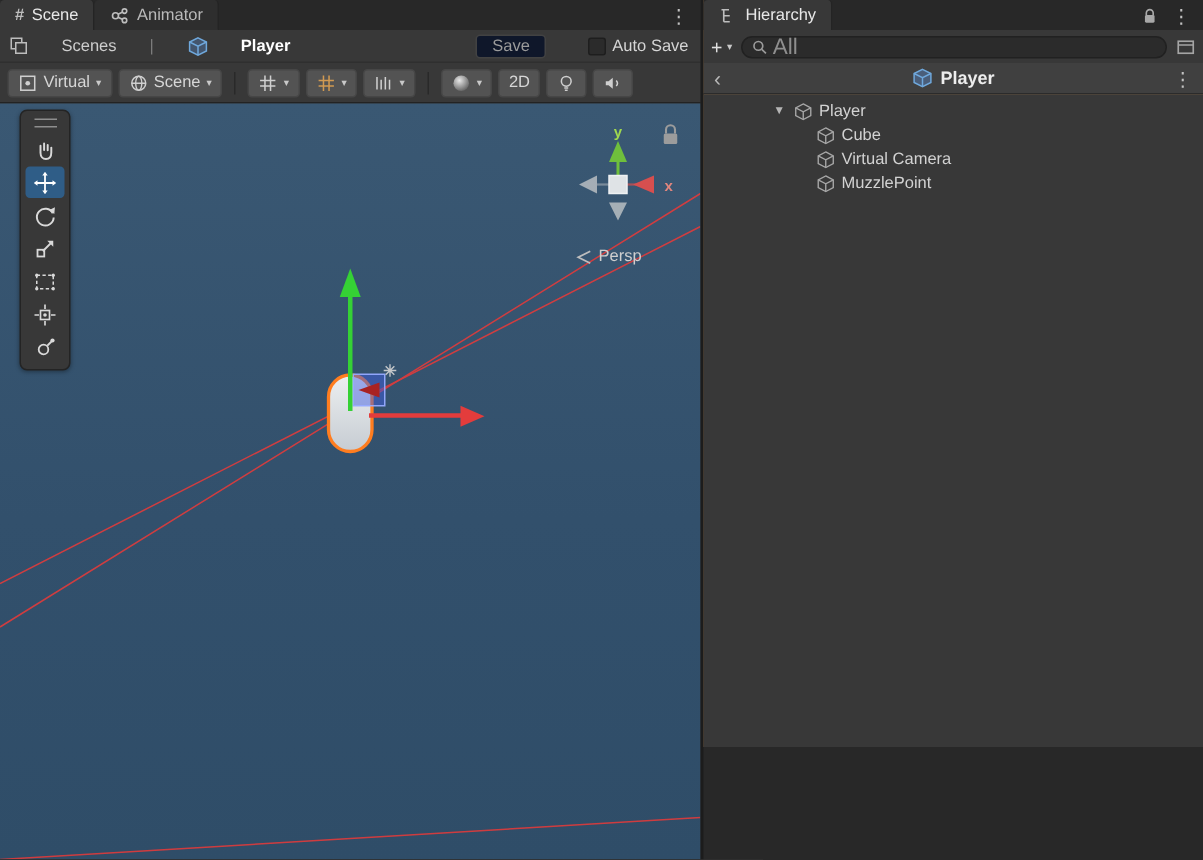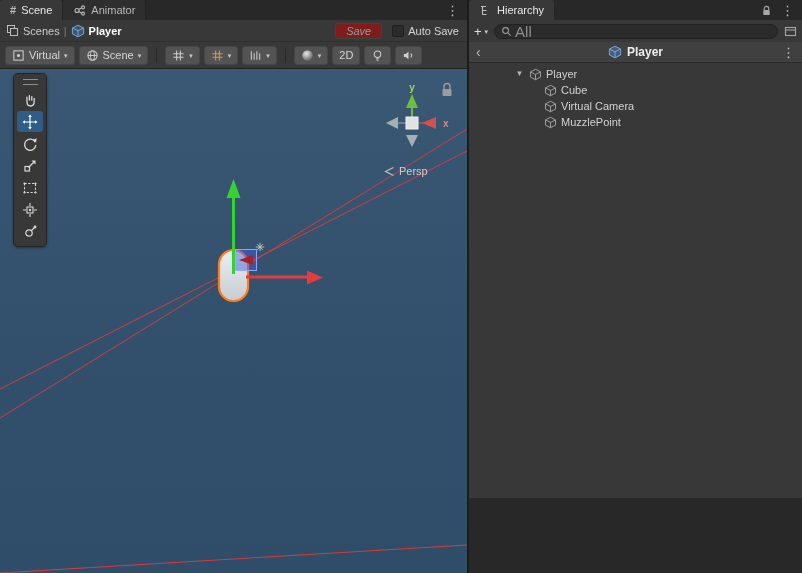--- a/index.html
+++ b/index.html
@@ -14,25 +14,25 @@
 
   
   .tabstrip{height:20px;background:#282828;display:flex;align-items:stretch;flex:none;}
   .tab{display:flex;align-items:center;gap:5px;padding:0 10px;font-size:11px;color:#b9b9b9;background:#2e2e2e;border-right:1px solid #242424;border-radius:3px 3px 0 0;}
   .tab.active{background:#383838;color:#e8e8e8;}
   .tab-glyph{color:#bdbdbd;font-size:11px;font-weight:bold;}
   .strip-right{margin-left:auto;display:flex;align-items:center;gap:9px;padding:0 8px;}
   .kebab{color:#c2c2c2;font-size:13px;line-height:1;}
 
   
-  .crumbbar{height:22px;display:flex;align-items:center;gap:4px;padding:0 6px;background:#383838;border-bottom:1px solid #2f2f2f;flex:none;}
+  .crumbbar{height:22px;display:flex;align-items:center;gap:22px;padding:0 6px;background:#383838;border-bottom:1px solid #2f2f2f;flex:none;}
   .crumb-root{color:#cdcdcd;}
   .crumb-sep{color:#7c7c7c;}
   .crumb-cur{color:#ffffff;font-weight:bold;}
-  .save-btn{margin-left:auto;height:16px;padding:0 10px;background:#7f1d1d;border:1px solid #424242;border-radius:3px;color:#9b9b9b;font-size:11px;display:flex;align-items:center;font-style:italic;}
+  .save-btn{margin-left:auto;height:16px;padding:0 10px;background:#0f172a;border:1px solid #424242;border-radius:3px;color:#9b9b9b;font-size:11px;display:flex;align-items:center;}
   .autosave{display:flex;align-items:center;gap:4px;margin:0 2px 0 6px;color:#d6d6d6;}
   .checkbox{width:12px;height:12px;background:#2b2b2b;border:1px solid #1e1e1e;border-radius:2px;}
 
   
   .scene-toolbar{height:27px;display:flex;align-items:center;gap:4px;padding:0 5px;background:#383838;border-bottom:1px solid #232323;flex:none;}
   .tbtn{height:19px;display:flex;align-items:center;gap:4px;padding:0 6px;background:#535353;border:1px solid #464646;border-radius:3px;color:#d6d6d6;font-size:11px;white-space:nowrap;}
   .caret{font-size:7px;color:#c9c9c9;line-height:1;}
   .tsep{width:1px;height:15px;background:#292929;margin:0 4px;}
 
   

